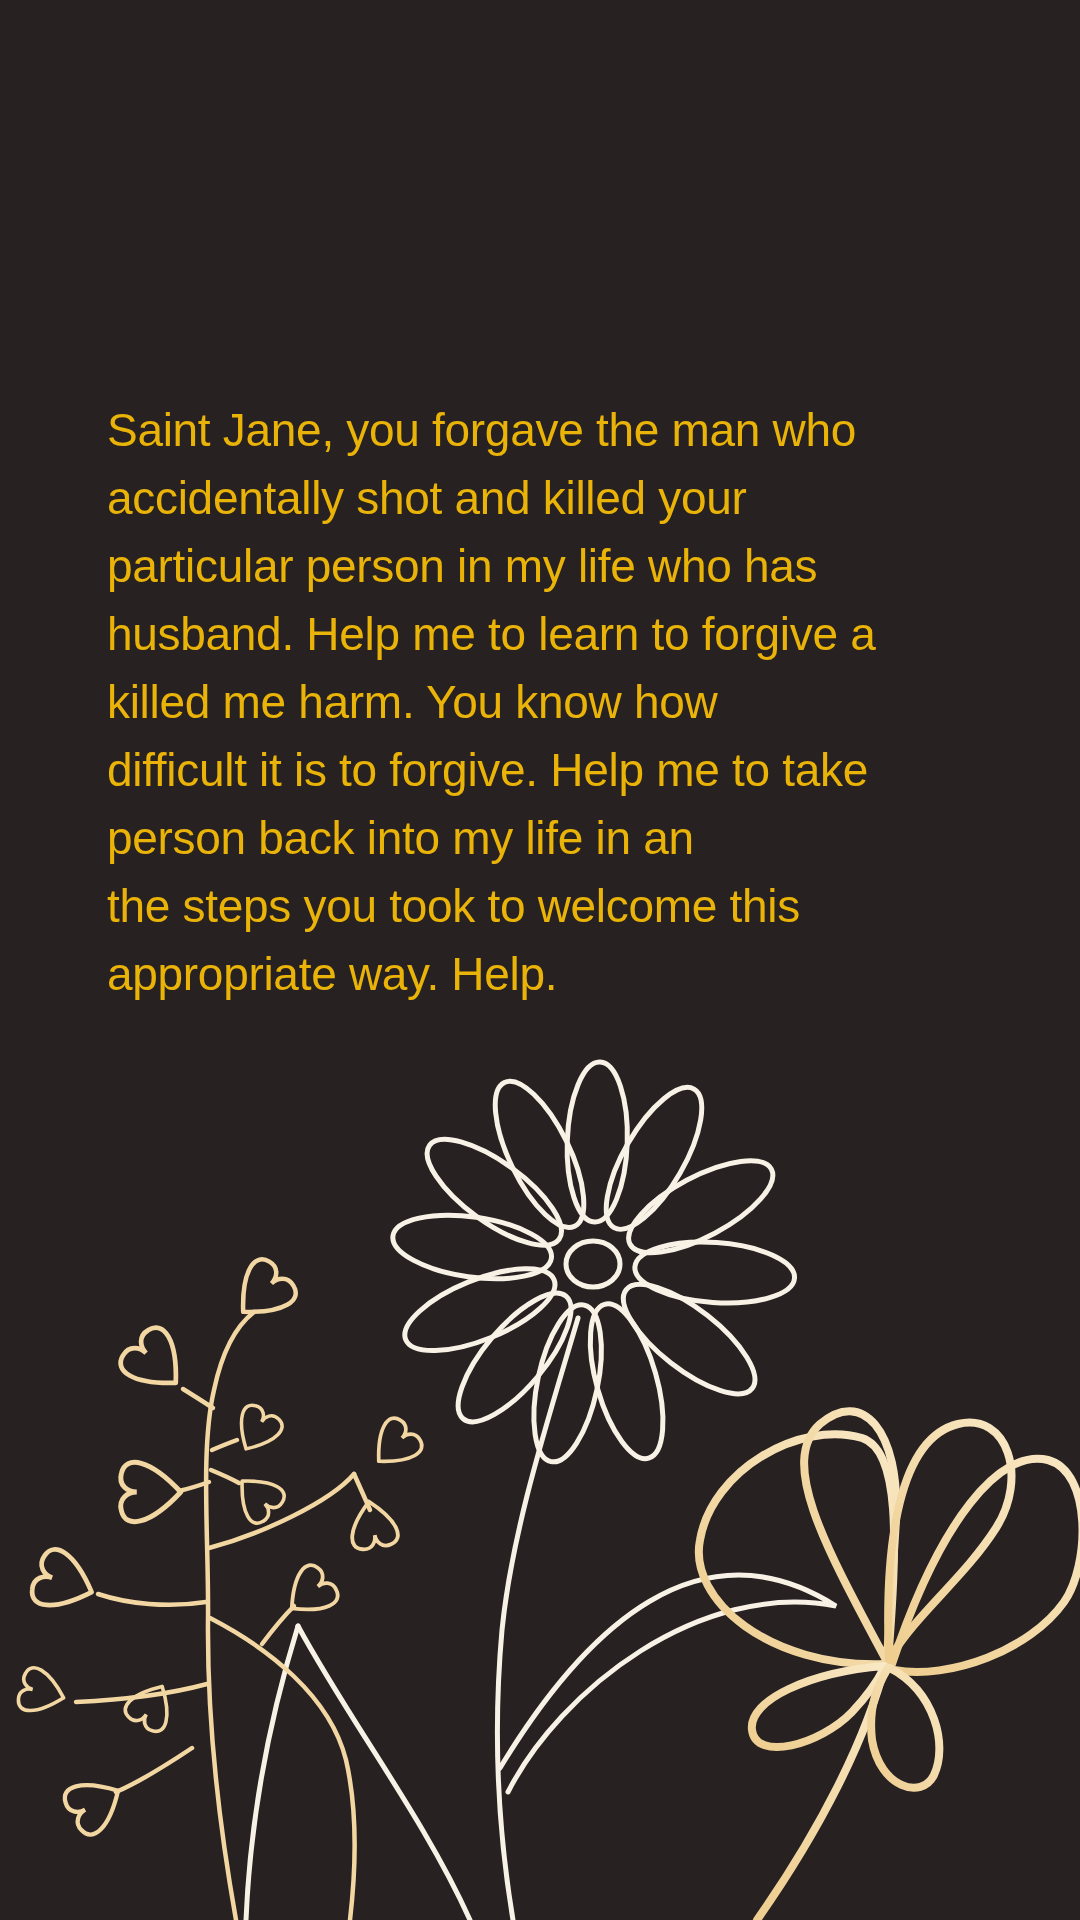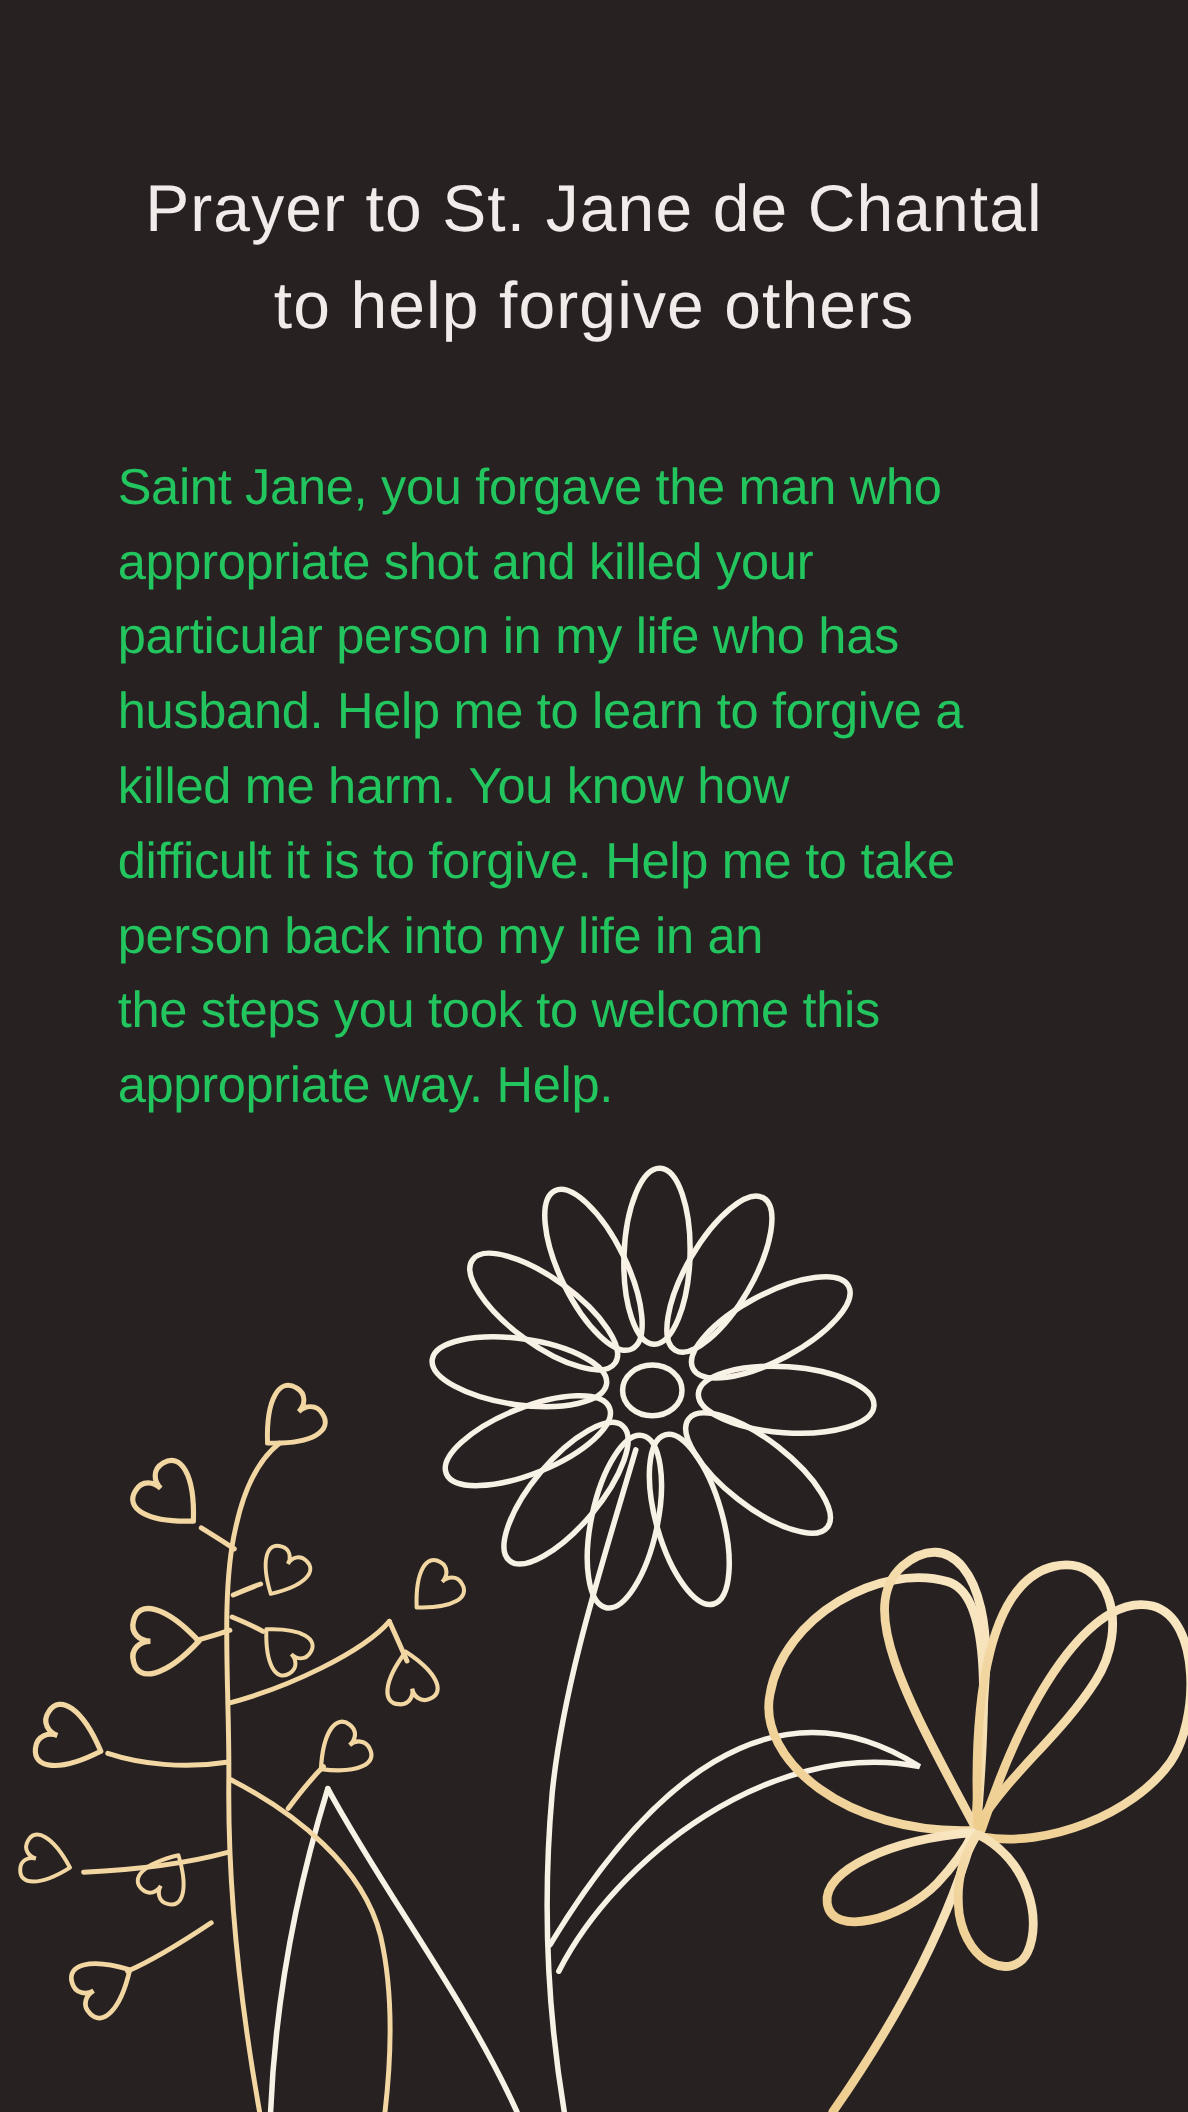--- a/index.html
+++ b/index.html
@@ -17,22 +17,22 @@
     text-align:center;
     color:#f1ecea;
     font-size:60px;
     font-weight:200;
     line-height:88px;
     letter-spacing:1px;
   }
   .title div{white-space:nowrap;}
   .prayer{
     position:absolute;
-    left:107px;top:408px;width:920px;
-    color:#22c55e;
+    left:107px;top:396px;width:920px;
+    color:#eab308;
     font-size:46px;
     font-weight:200;
     line-height:68px;
     letter-spacing:-0.3px;
   }
   .prayer div{white-space:nowrap;}
 </style>
 </head>
 <body>
 
@@ -118,28 +118,24 @@
       <path d="M 889 1660 C 884 1540 900 1438 958 1424 C 1008 1412 1028 1478 996 1528 C 964 1578 918 1612 890 1658"></path>
 
       <path d="M 892 1664 C 940 1520 1000 1448 1048 1460 C 1092 1472 1090 1565 1064 1602 C 1030 1650 950 1680 894 1670"></path>
 
       <path d="M 884 1666 C 810 1672 748 1700 752 1730 C 756 1762 820 1745 852 1712 C 868 1695 878 1680 884 1668"></path>
 
       <path d="M 890 1668 C 935 1692 948 1745 934 1775 C 922 1800 880 1788 872 1740 C 868 1705 878 1685 888 1668"></path>
     </g>
   </svg>
 
-  <div class="title">
-    <div>Prayer to St. Jane de Chantal</div>
-    <div>to help forgive others</div>
-  </div>
 
   <div class="prayer">
     <div>Saint Jane, you forgave the man who</div>
-    <div>appropriate shot and killed your</div>
+    <div>accidentally shot and killed your</div>
     <div>particular person in my life who has</div>
     <div>husband. Help me to learn to forgive a</div>
     <div>killed me harm. You know how</div>
     <div>difficult it is to forgive. Help me to take</div>
     <div>person back into my life in an</div>
     <div>the steps you took to welcome this</div>
     <div>appropriate way. Help.</div>
   </div>
 
 </div>

